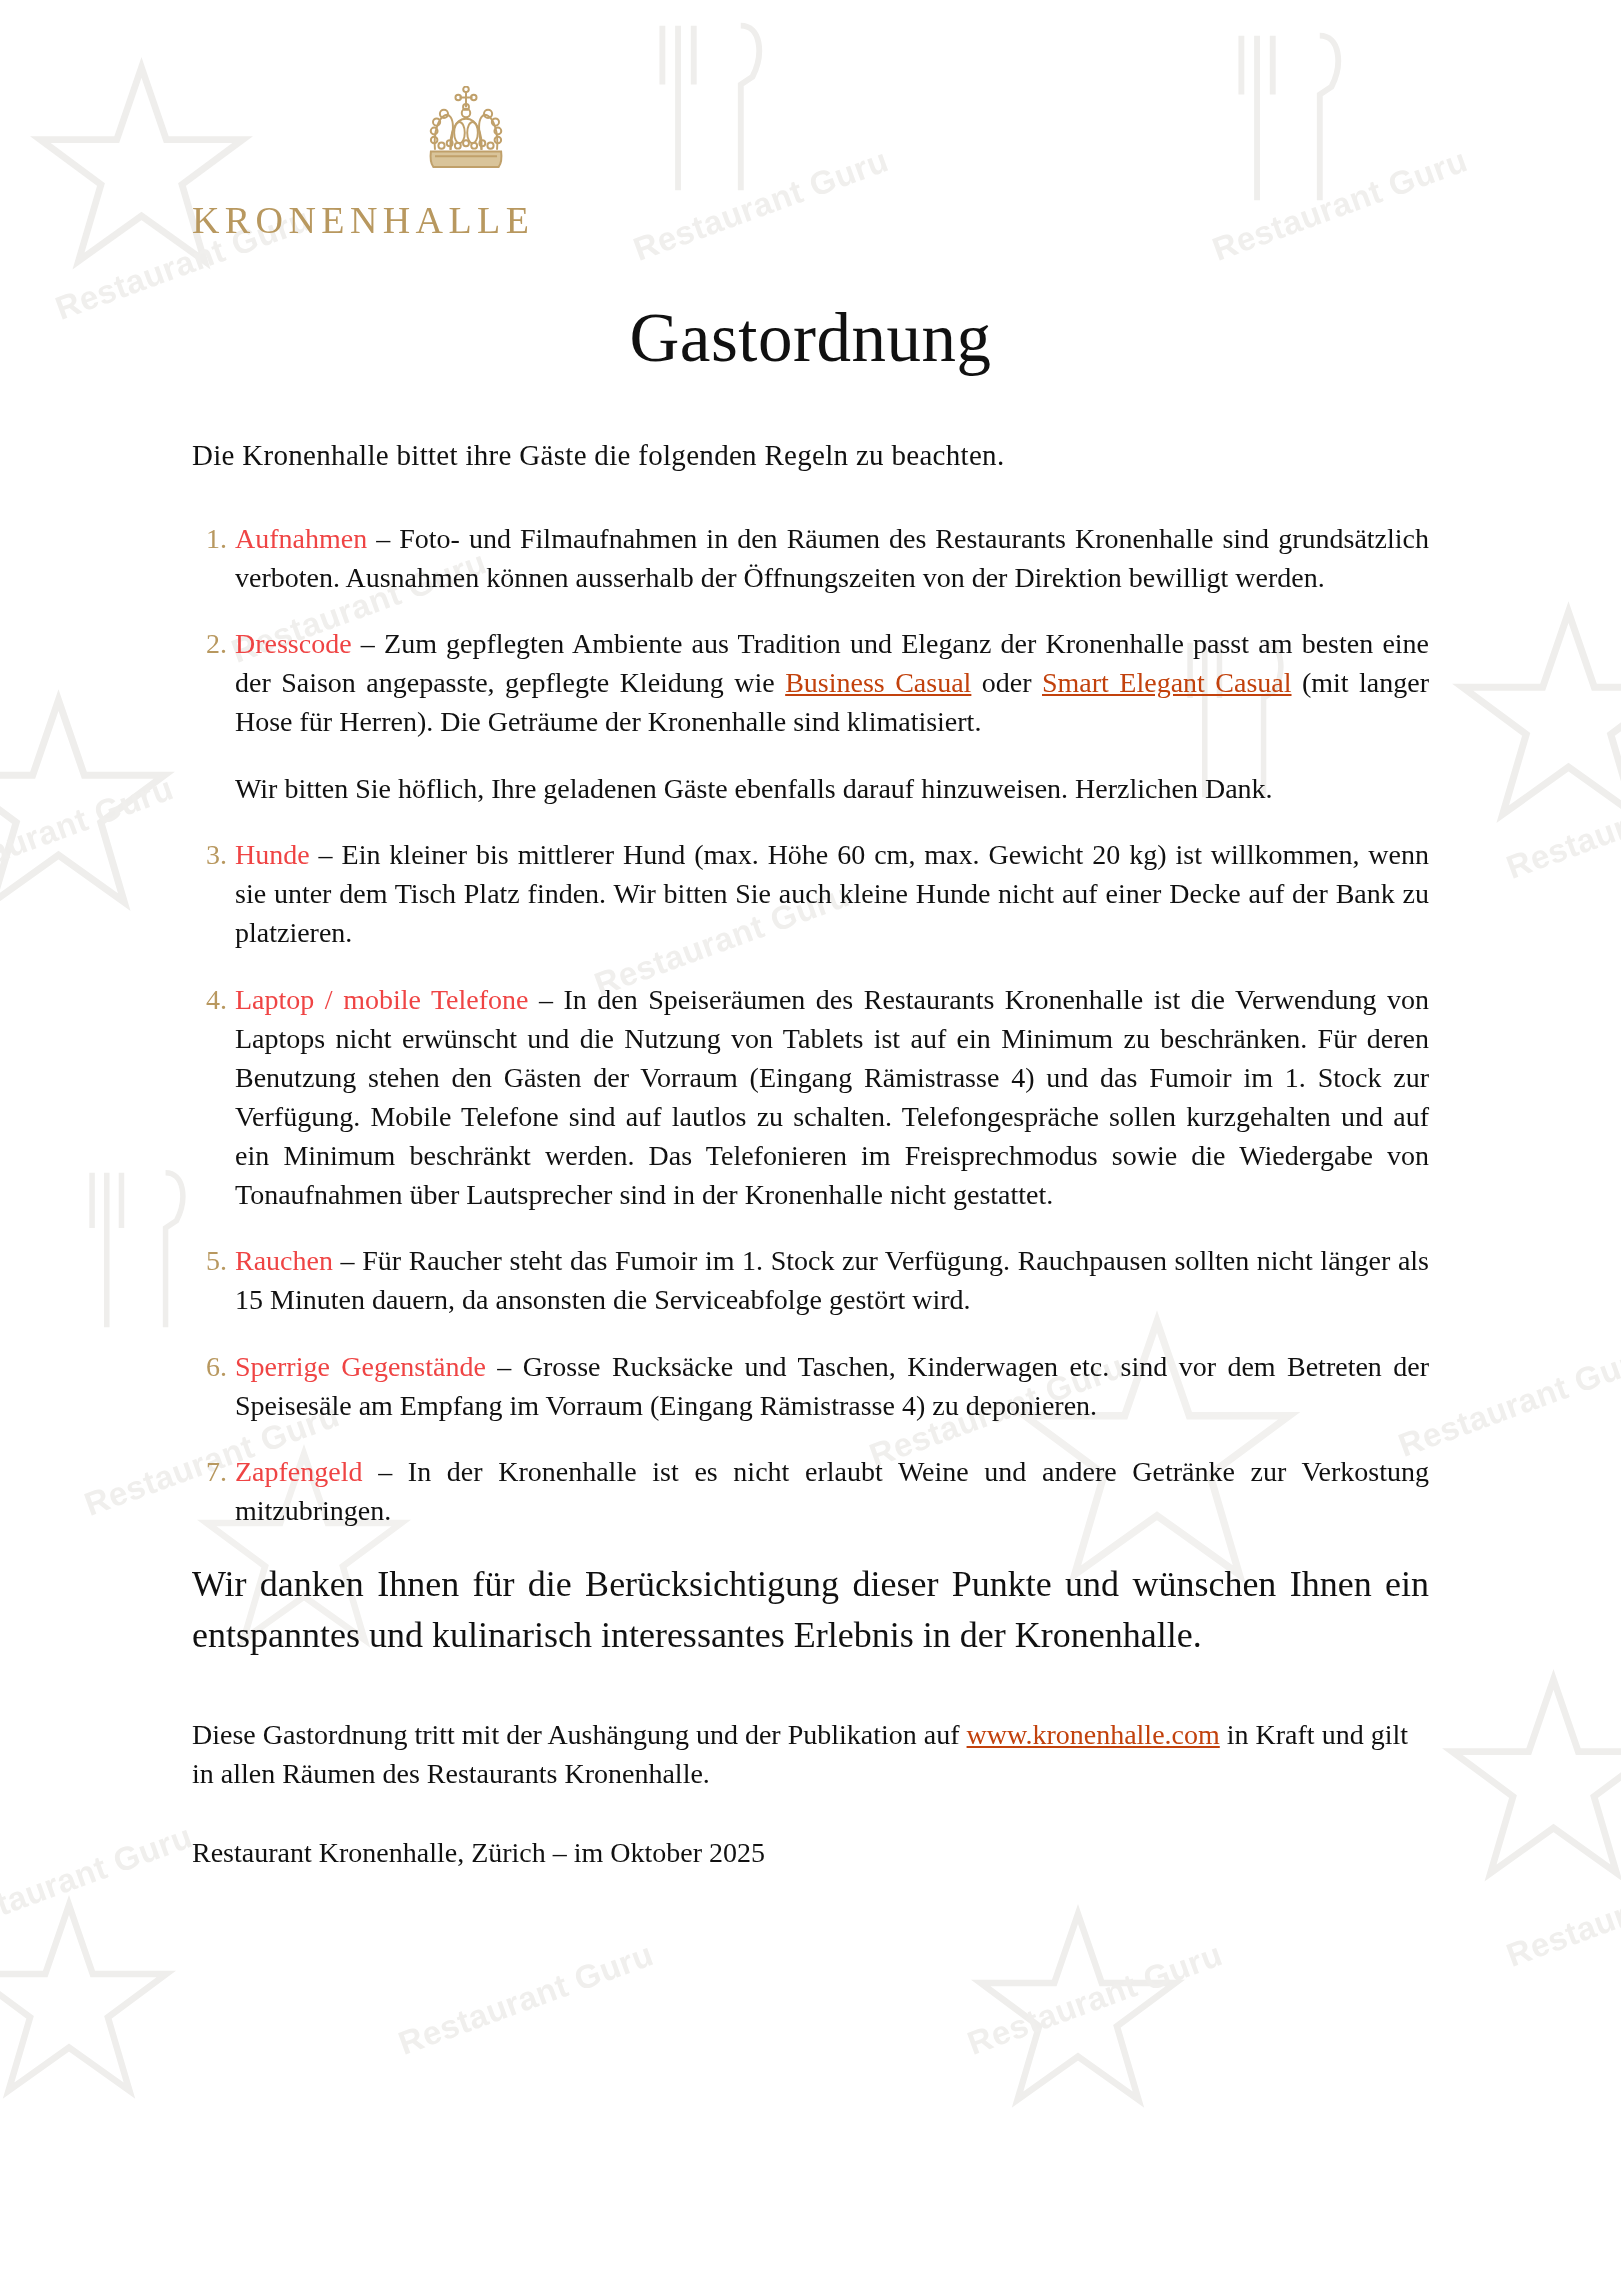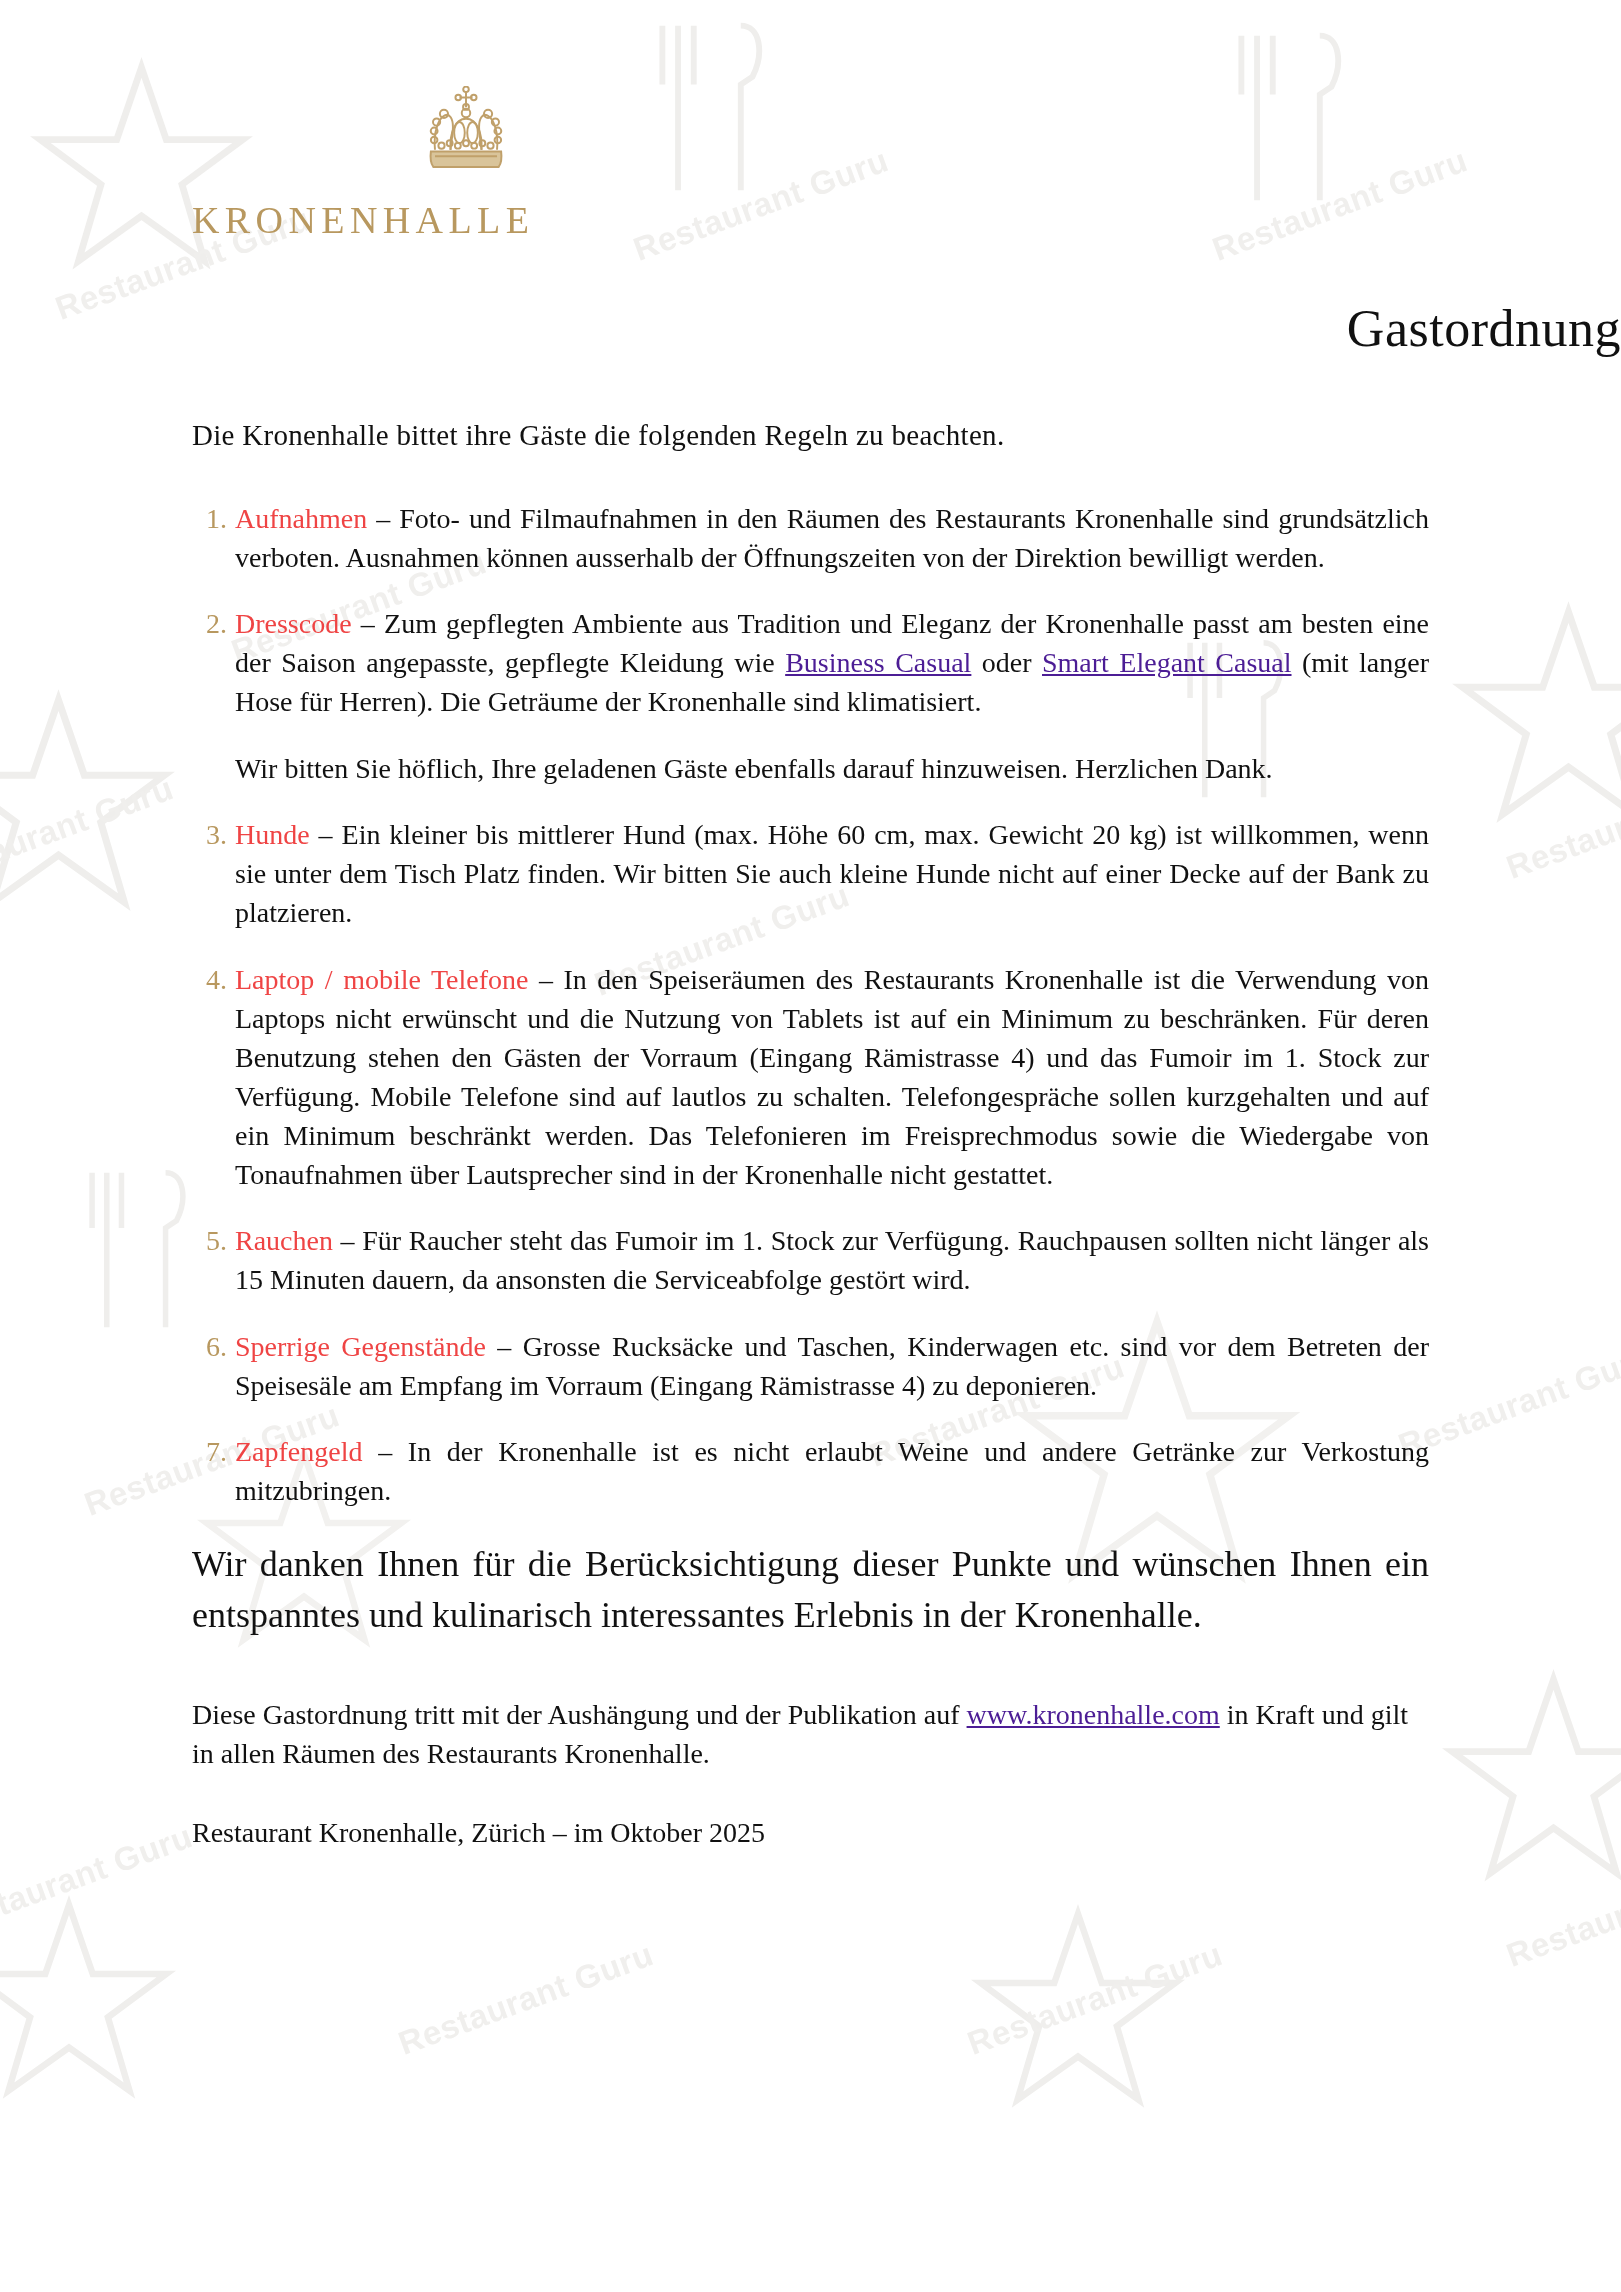--- a/index.html
+++ b/index.html
@@ -63,22 +63,22 @@
     letter-spacing: 5.4px;
     color: #b8985f;
     font-weight: 400;
     white-space: nowrap;
   }
 
   
   .doc-title {
     position: relative;
     z-index: 2;
-    text-align: right;
-    font-size: 52px;
+    text-align: center;
+    font-size: 69px;
     color: #111111;
     font-weight: 400;
     margin: 57px 0 0 0;
     letter-spacing: 0.5px;
   }
 
   
   .content {
     position: relative;
     z-index: 2;
@@ -118,21 +118,21 @@
     font-size: 28px;
   }
   .term {
     color: #ef4444;
   }
   .sub-para {
     margin-top: 27.4px;
     text-align: justify;
   }
   a.link, .link {
-    color: #4c1d95;
+    color: #c2410c;
     text-decoration: underline;
   }
 
   .closing {
     font-size: 36px;
     line-height: 1.395;
     text-align: justify;
     margin-top: 29px;
   }
   .notice {

